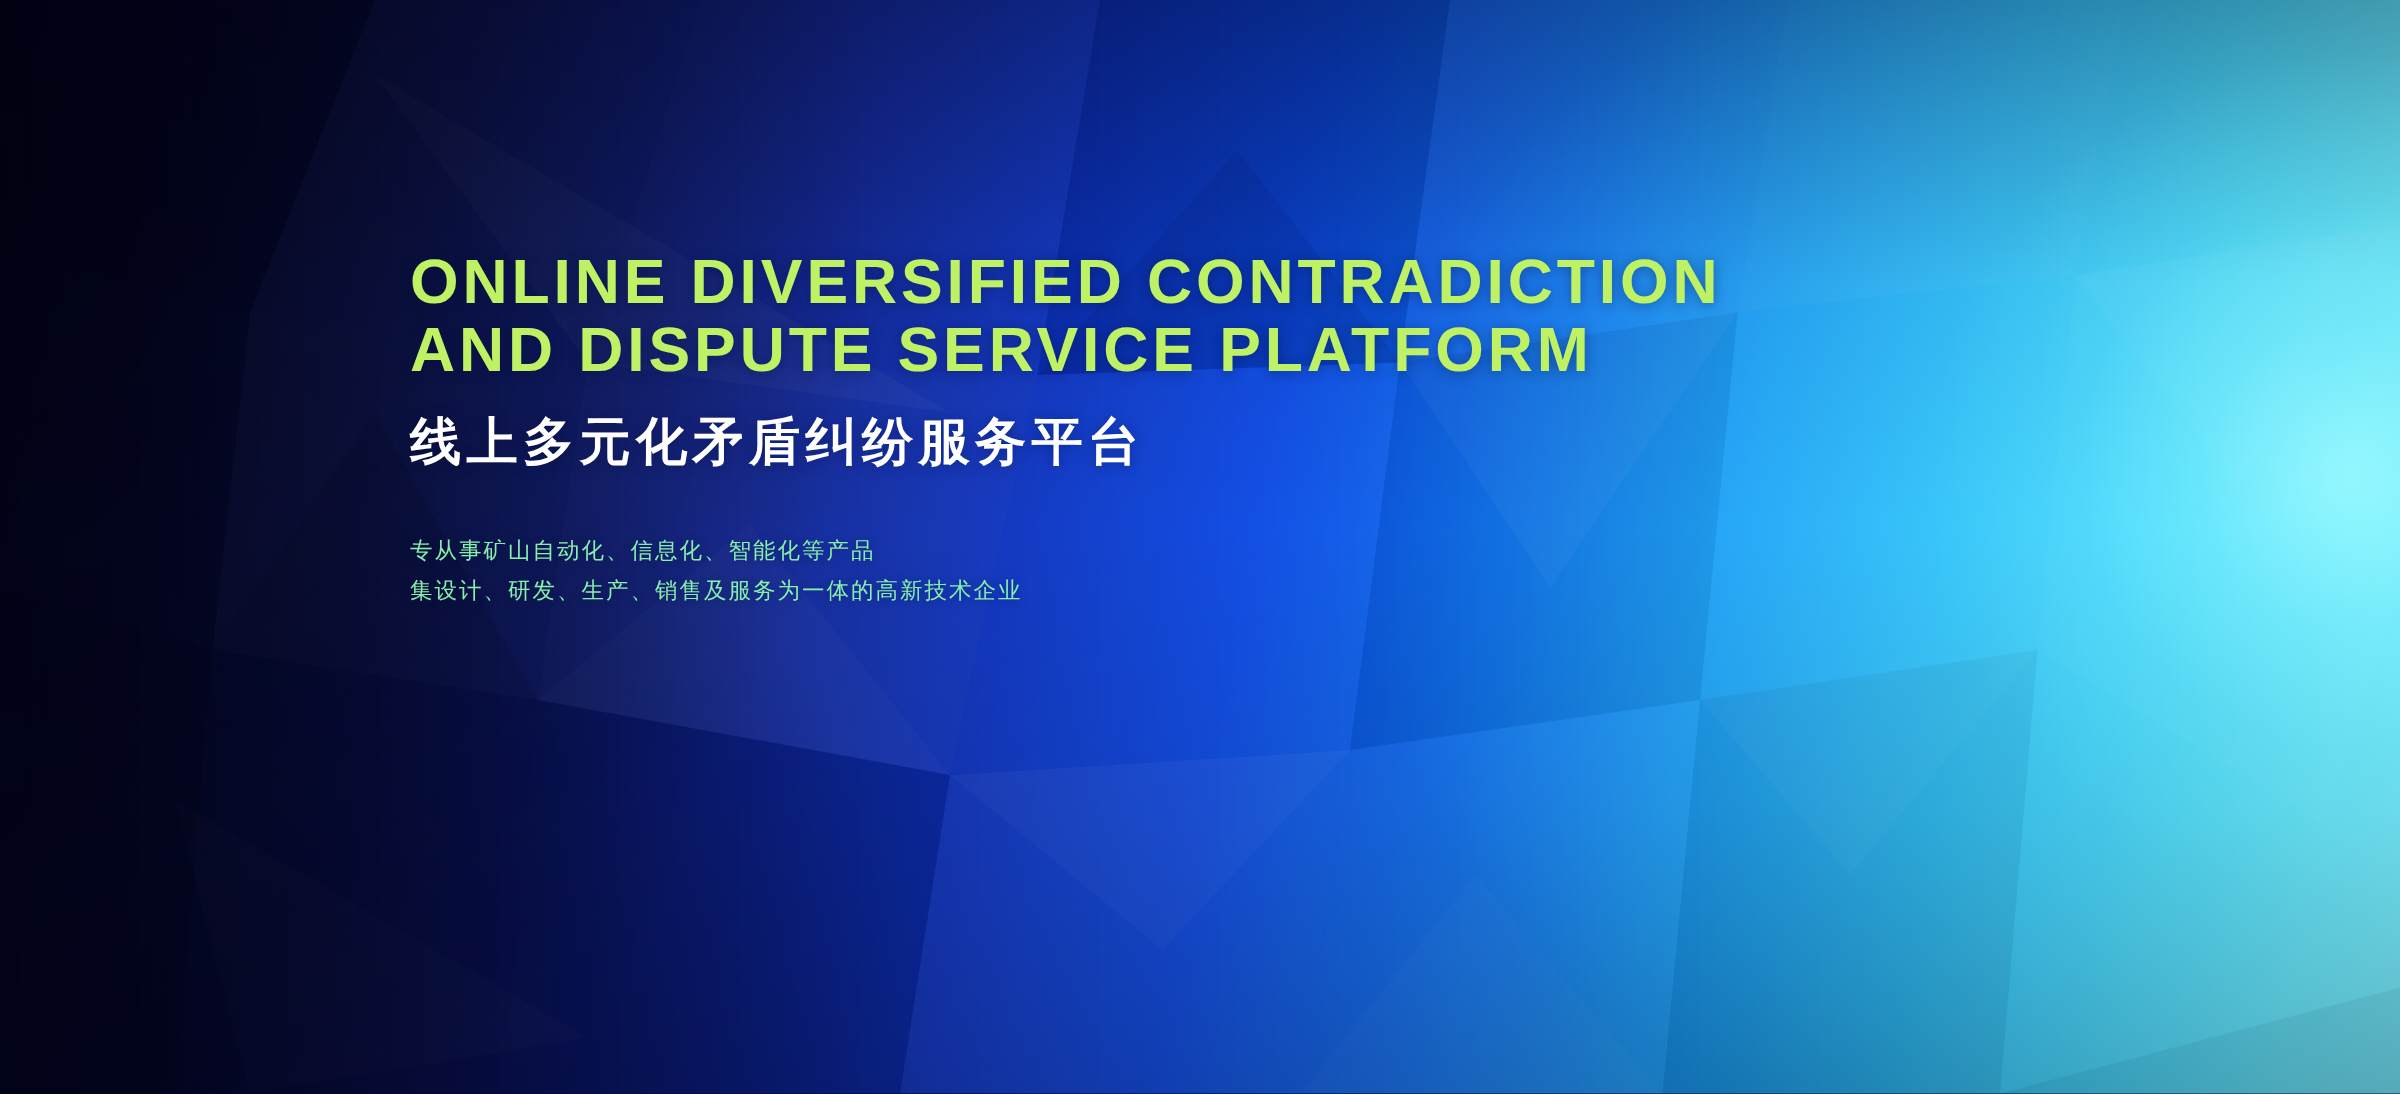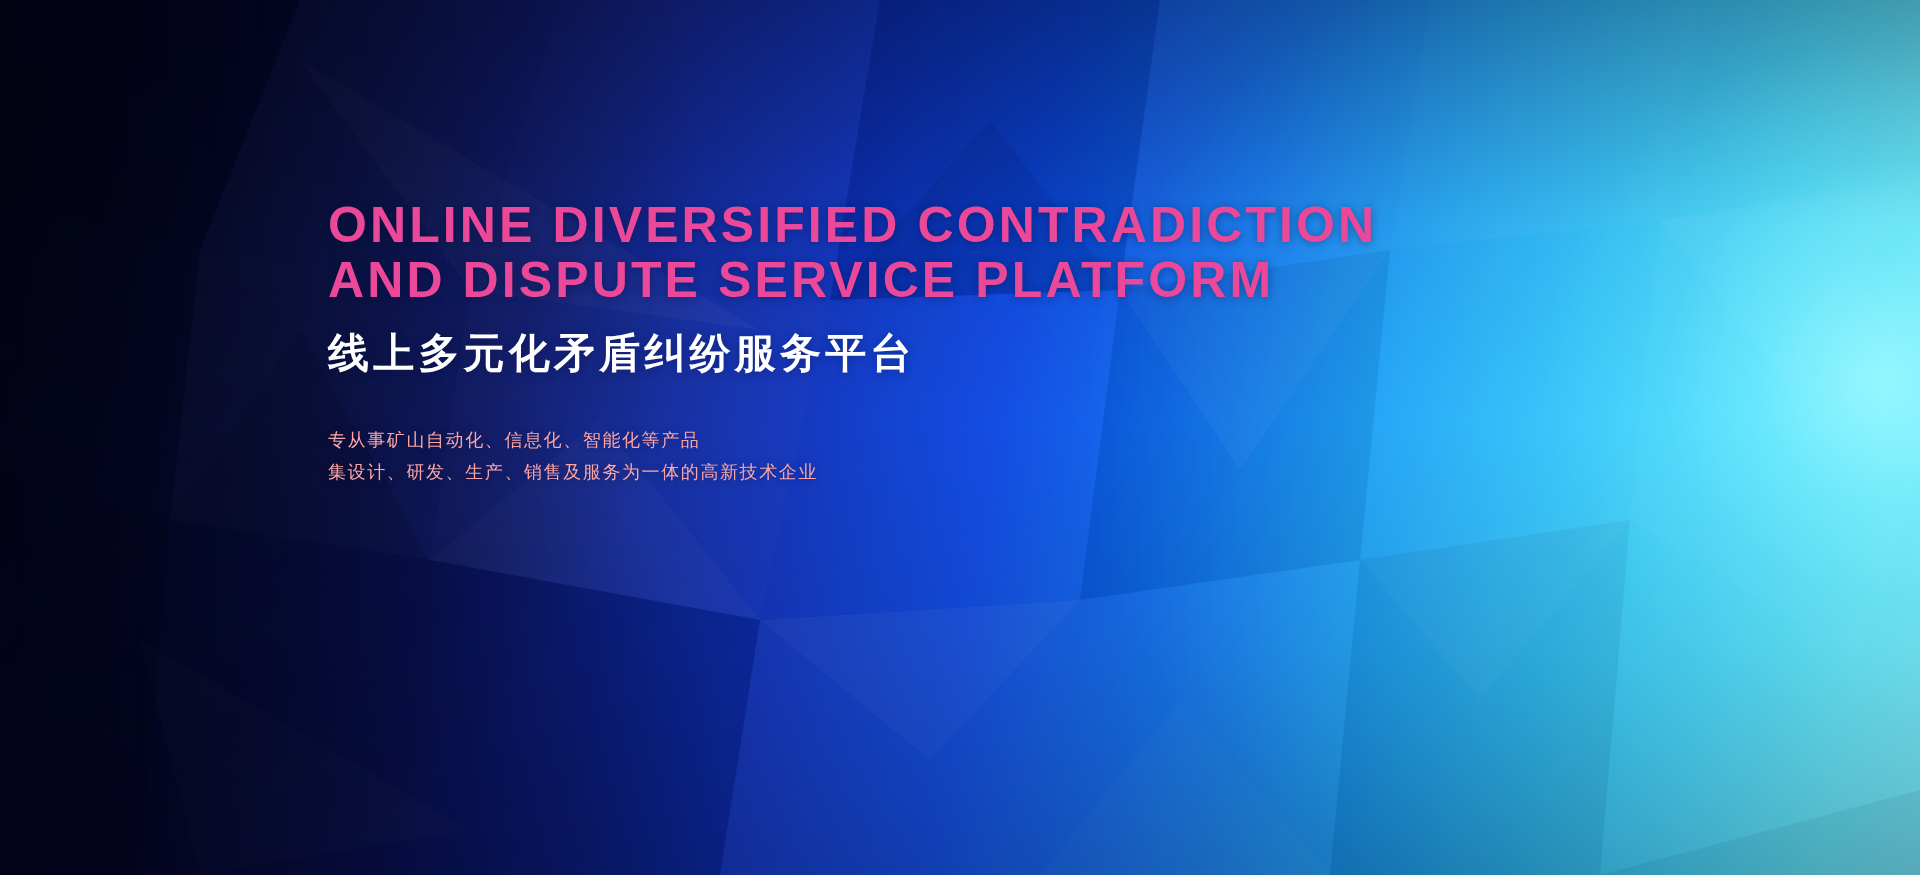--- a/index.html
+++ b/index.html
@@ -106,21 +106,21 @@
   .content {
     position: absolute;
     left: 328px;
     top: 198px;
     width: 1200px;
     z-index: 10;
   }
 
   .title-en {
     margin: 0;
-    color: #ec4899;
+    color: #bef264;
     font-size: 50px;
     line-height: 55px;
     font-weight: 700;
     letter-spacing: 3.1px;
     text-transform: uppercase;
     white-space: pre-line;
     text-shadow: 0 1px 10px rgba(0, 14, 60, 0.40);
   }
 
   .title-cn {
@@ -132,21 +132,21 @@
     letter-spacing: 4.2px;
     text-shadow: 0 1px 10px rgba(0, 14, 60, 0.38);
   }
 
   .subtitle {
     margin-top: 47px;
   }
 
   .subtitle-line {
     margin: 0;
-    color: #fca5a5;
+    color: #86efac;
     font-size: 18px;
     line-height: 32px;
     font-weight: 400;
     letter-spacing: 1.6px;
     text-shadow: 0 1px 8px rgba(0, 14, 60, 0.38);
   }
 </style>
 </head>
 <body>
 

